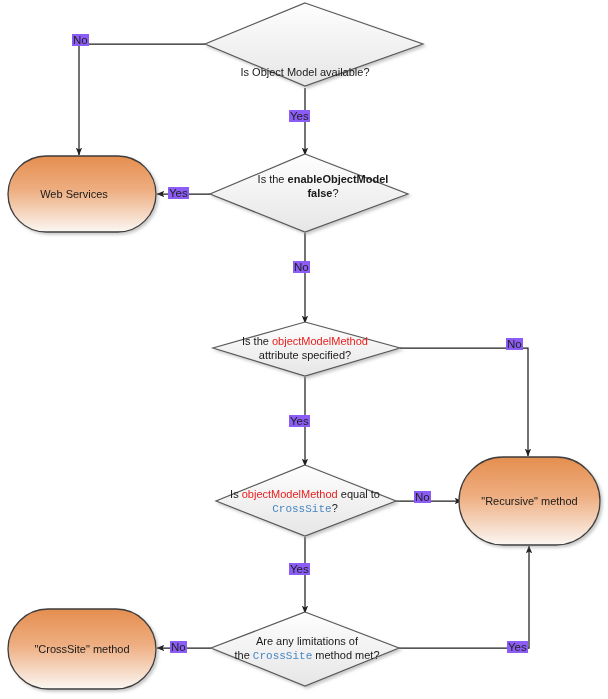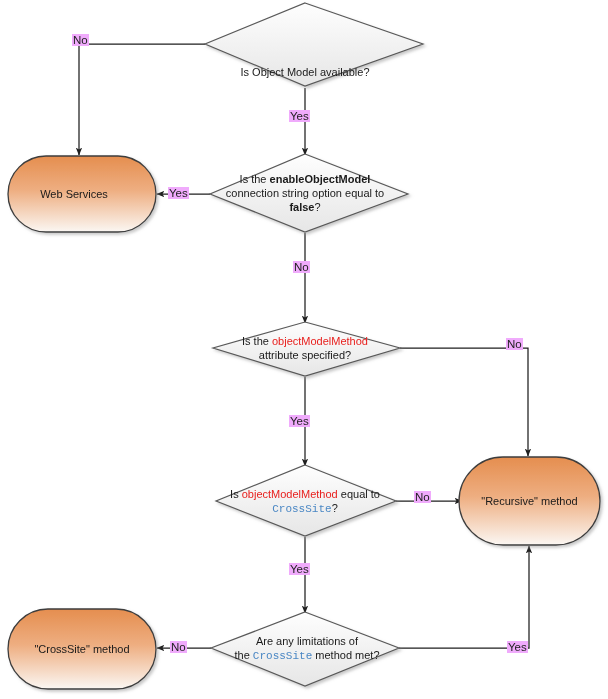--- a/index.html
+++ b/index.html
@@ -34,21 +34,21 @@
     line-height: 14px;
     pointer-events: none;
     font-family: "Liberation Sans", sans-serif;
   }
   .edge-label {
     position: absolute;
     font-size: 11.5px;
     color: #222222;
     font-family: "Liberation Sans", sans-serif;
     white-space: nowrap;
-    background: #f0abfc;
+    background: #8b5cf6;
     padding: 0 1px;
   }
   .code-red { color: #e8201e; }
   .code-blue { color: #4a87c4; font-family: Liberation Mono, monospace; }
   .bold { font-weight: bold; }
 </style>
 </head>
 <body>
 
 <div id="flow-root">
@@ -107,23 +107,22 @@
       <polygon points="305,322 400,348 305,376 213,348" fill="url(#decGrad)" stroke="#595959" stroke-width="1.2"></polygon>
       <polygon points="305,465 396,501 305,536 216,501" fill="url(#decGrad)" stroke="#595959" stroke-width="1.2"></polygon>
       <polygon points="305,612 399,648 305,686 211,648" fill="url(#decGrad)" stroke="#595959" stroke-width="1.2"></polygon>
     </g>
   </svg>
 
   <div class="node-text" style="left:205px; top:37px; width:200px;margin-top:28px;">
     <div><span>Is Object Model available?</span></div>
   </div>
 
-  <div class="node-text" style="left:205px; top:172px; width:200px;">
+  <div class="node-text" style="left:223px; top:172px; width:200px;">
     <div><span>Is the </span><span class="bold">enableObjectModel</span></div>
-    <div><span>connection string option equal to</span></div>
     <div><span class="bold">false</span><span>?</span></div>
   </div>
 
   <div class="node-text" style="left:205px; top:334px; width:200px;text-align:center;">
     <div><span>Is the </span><span class="code-red">objectModelMethod</span></div>
     <div><span>attribute specified?</span></div>
   </div>
 
   <div class="node-text" style="left:208px; top:487px; width:194px;text-align:center;">
     <div><span>Is </span><span class="code-red">objectModelMethod</span><span> equal to</span></div>

